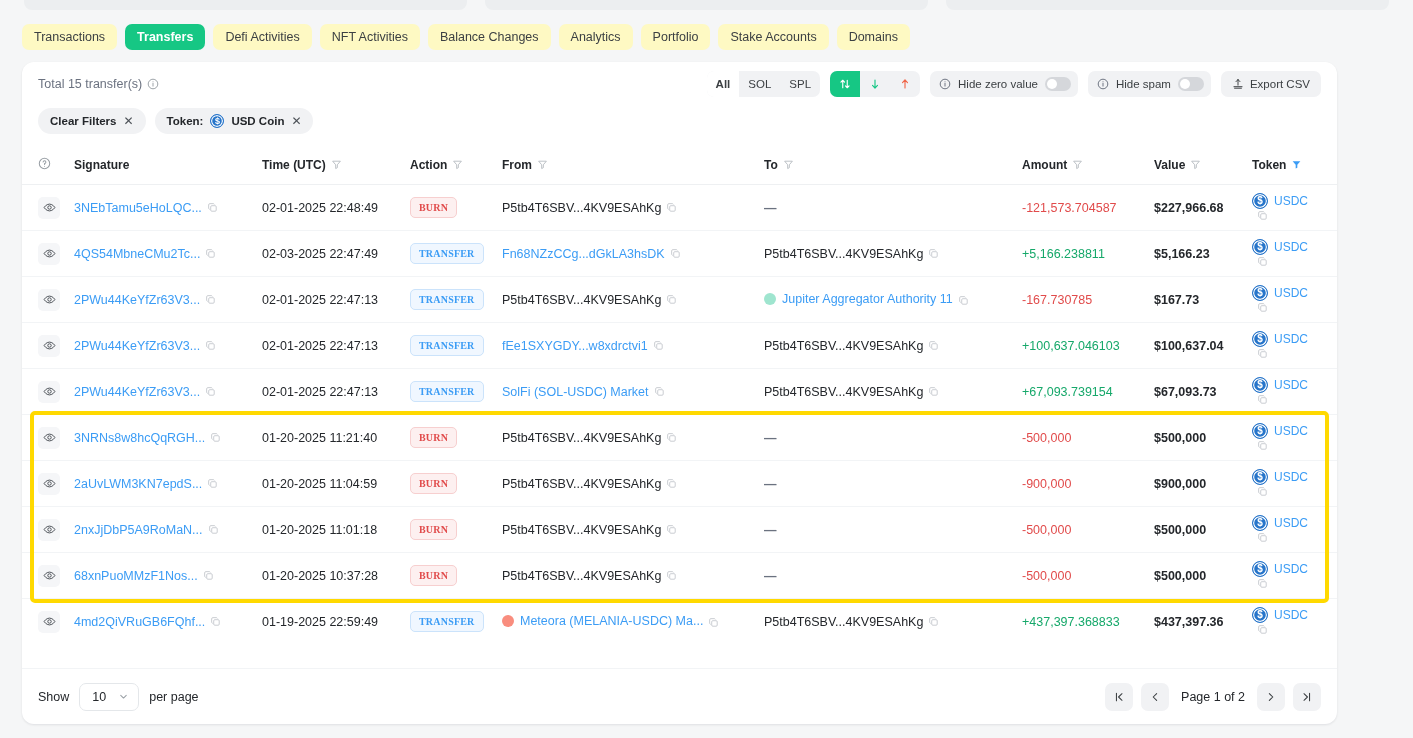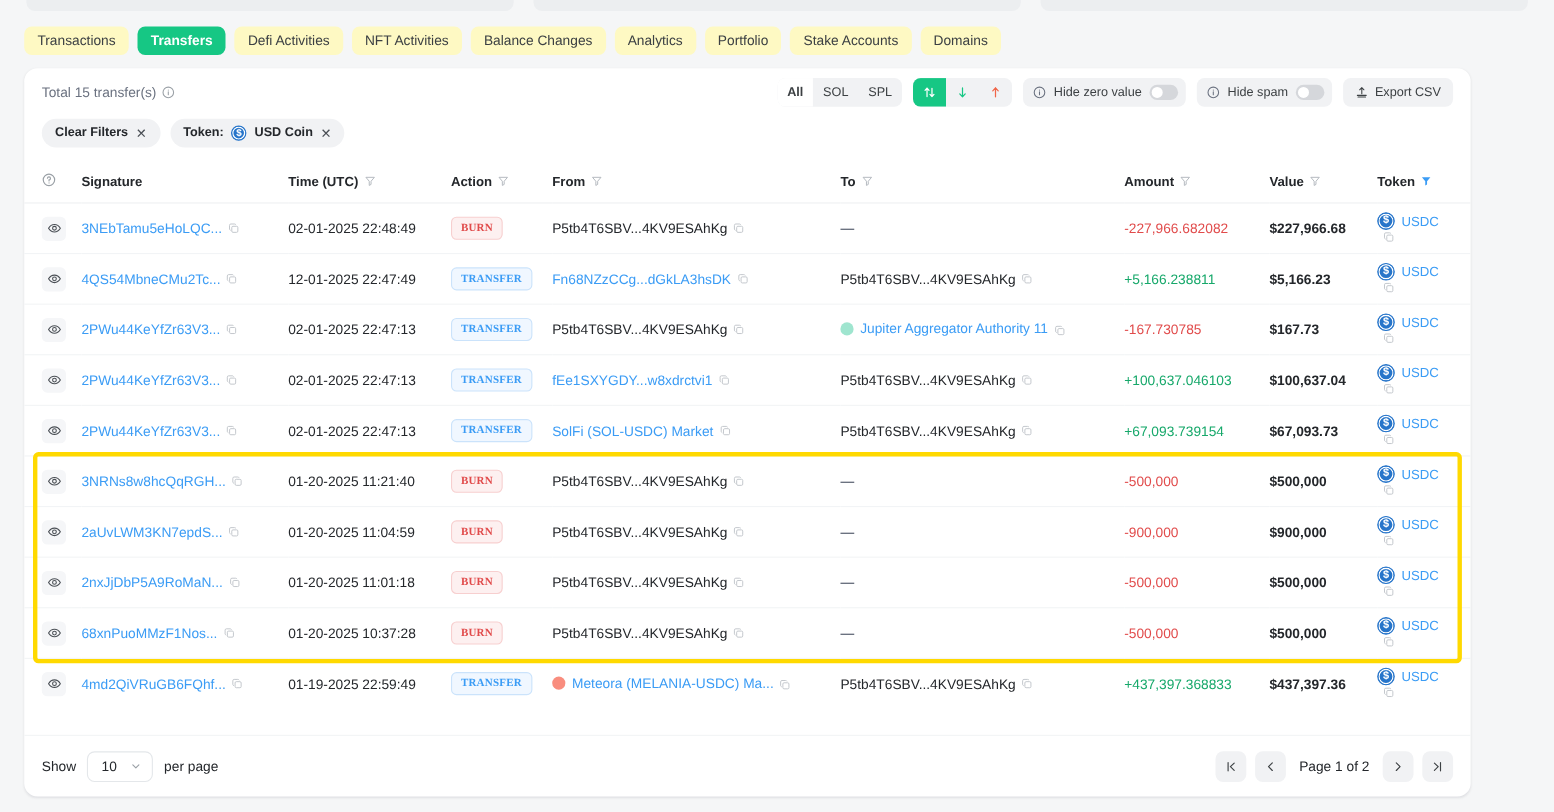--- a/index.html
+++ b/index.html
@@ -322,21 +322,21 @@
           <td class="c-act"><span class="badge burn">BURN</span></td>
           <td class="c-from"><span class="ent">
               <span class="mono-addr">P5tb4T6SBV...4KV9ESAhKg</span>
             </span><svg width="11" height="11" viewBox="0 0 16 16" fill="none" stroke="#c3c7cc" stroke-width="1.3" style="margin-left: 5px; vertical-align: -1px;">
               <rect x="5.4" y="5.4" width="8" height="8" rx="1.6"></rect>
               <path d="M10.6 3.1A1.7 1.7 0 0 0 9 2.4H4.2a1.8 1.8 0 0 0-1.8 1.8V9c0 .7.4 1.3 1 1.6" stroke-linecap="round"></path>
             </svg></td>
           <td class="c-to"><span class="ent">
               <span class="dash">—</span>
             </span></td>
-          <td class="c-amt"><span class="amt-neg">-227,966.682082</span></td>
+          <td class="c-amt"><span class="amt-neg">-121,573.704587</span></td>
           <td class="c-val" style="font-weight: 600;">$227,966.68</td>
           <td class="c-tok"><span class="tok-cell">
               <span class="coin" style="width: 16px; height: 16px; font-size: 10px;">$</span>
               <span class="name">USDC</span>
             </span><svg width="11" height="11" viewBox="0 0 16 16" fill="none" stroke="#c3c7cc" stroke-width="1.3" style="margin-left: 5px; vertical-align: -1px;">
               <rect x="5.4" y="5.4" width="8" height="8" rx="1.6"></rect>
               <path d="M10.6 3.1A1.7 1.7 0 0 0 9 2.4H4.2a1.8 1.8 0 0 0-1.8 1.8V9c0 .7.4 1.3 1 1.6" stroke-linecap="round"></path>
             </svg></td>
         </tr>
         <tr>
@@ -345,21 +345,21 @@
               <svg width="13" height="13" viewBox="0 0 16 16" fill="none" stroke="#4a4f55" stroke-width="1.2">
                 <path d="M1.4 8s2.5-4.2 6.6-4.2S14.6 8 14.6 8s-2.5 4.2-6.6 4.2S1.4 8 1.4 8z"></path>
                 <circle cx="8" cy="8" r="2.1"></circle>
               </svg>
             </span>
           </td>
           <td class="c-sig"><span class="link">4QS54MbneCMu2Tc...</span><svg width="11" height="11" viewBox="0 0 16 16" fill="none" stroke="#c3c7cc" stroke-width="1.3" style="margin-left: 5px; vertical-align: -1px;">
               <rect x="5.4" y="5.4" width="8" height="8" rx="1.6"></rect>
               <path d="M10.6 3.1A1.7 1.7 0 0 0 9 2.4H4.2a1.8 1.8 0 0 0-1.8 1.8V9c0 .7.4 1.3 1 1.6" stroke-linecap="round"></path>
             </svg></td>
-          <td class="c-time">12-01-2025 22:47:49</td>
+          <td class="c-time">02-03-2025 22:47:49</td>
           <td class="c-act"><span class="badge transfer">TRANSFER</span></td>
           <td class="c-from"><span class="ent">
               <span class="link">Fn68NZzCCg...dGkLA3hsDK</span>
             </span><svg width="11" height="11" viewBox="0 0 16 16" fill="none" stroke="#c3c7cc" stroke-width="1.3" style="margin-left: 5px; vertical-align: -1px;">
               <rect x="5.4" y="5.4" width="8" height="8" rx="1.6"></rect>
               <path d="M10.6 3.1A1.7 1.7 0 0 0 9 2.4H4.2a1.8 1.8 0 0 0-1.8 1.8V9c0 .7.4 1.3 1 1.6" stroke-linecap="round"></path>
             </svg></td>
           <td class="c-to"><span class="ent">
               <span class="mono-addr">P5tb4T6SBV...4KV9ESAhKg</span>
             </span><svg width="11" height="11" viewBox="0 0 16 16" fill="none" stroke="#c3c7cc" stroke-width="1.3" style="margin-left: 5px; vertical-align: -1px;">

